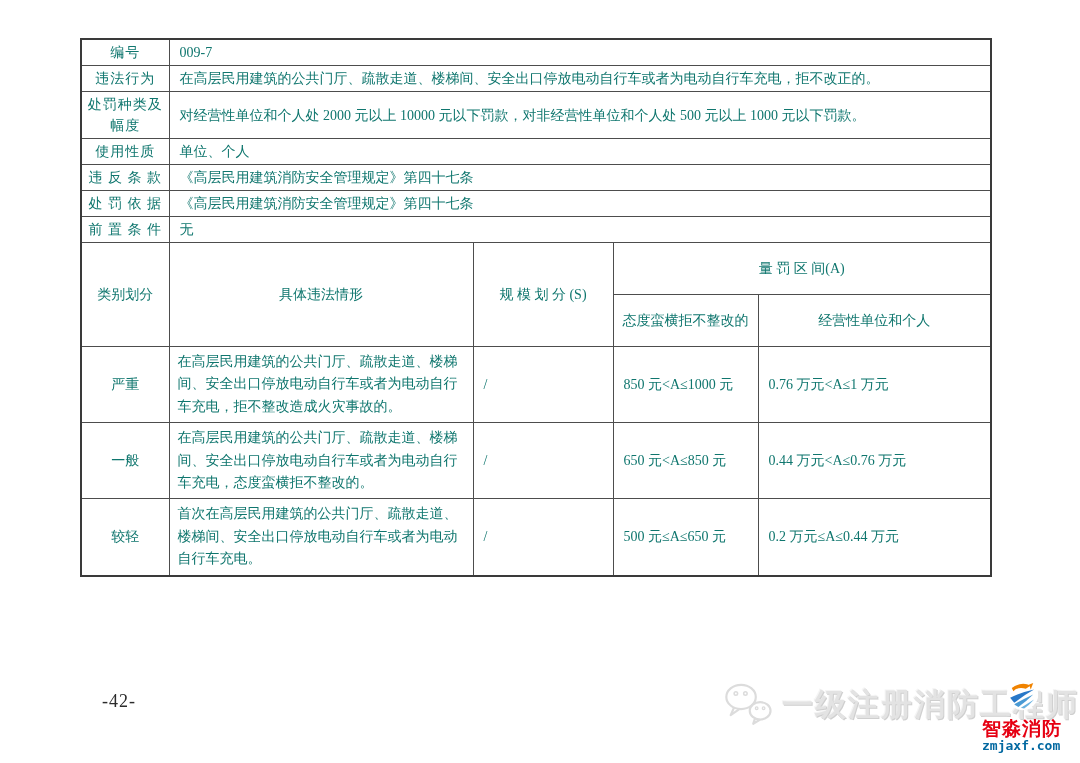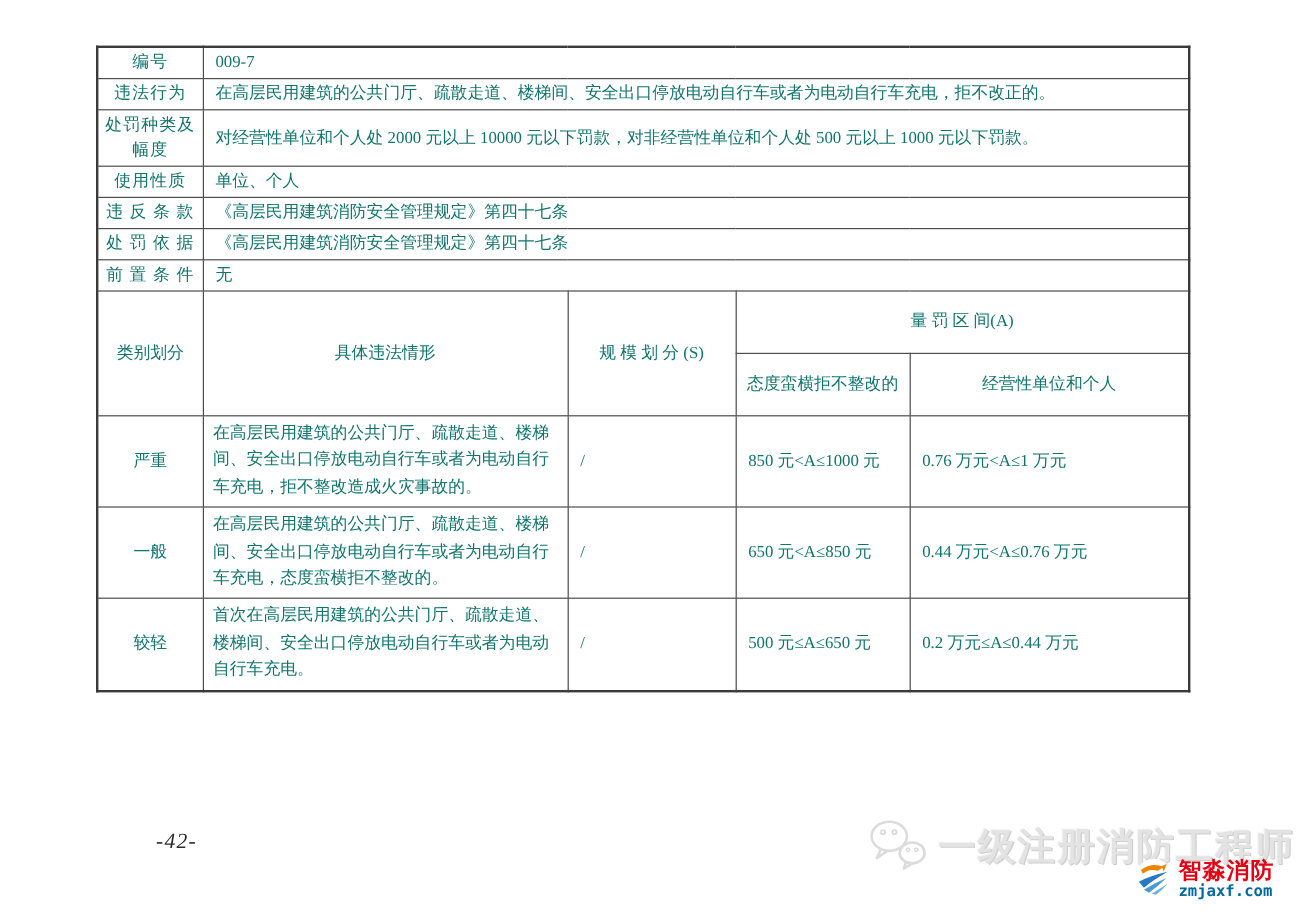--- a/index.html
+++ b/index.html
@@ -64,25 +64,24 @@
   .r-med    { height: 22px; margin-left: 26px; }
   .r-tall   { height: 41px; margin-left: 32px; }
   .r-hdr1   { height: 29px; }
   .r-hdr2   { height: 29px; }
   .r-body1  { height: 66px; }
   .r-body2  { height: 65px; }
   .r-body3  { height: 57px; }
 
   .page-number {
     position: absolute;
-    left: 130px; top: 691px;
+    left: 102px; top: 691px;
     font-size: 18px;
     color: #2b2b2b;
     letter-spacing: 1px;
-    font-style: italic;
   }
 
   .footer-brand {
     position: absolute;
     right: 18px; bottom: 8px;
     width: 340px; height: 85px;
   }
   .watermark {
     position: absolute;
     left: 0; top: 10px;
@@ -98,20 +97,21 @@
     text-shadow: 1px 1px 0 #cfcfcf, -1px -1px 0 #f5f5f5;
     letter-spacing: 2px;
     font-family: "Liberation Sans", "DejaVu Sans", sans-serif;
   }
   .logo {
     position: absolute;
     right: 0; bottom: 2px;
     display: flex;
     align-items: center;
     gap: 4px;
+    flex-direction: column;
   }
   .logo-texts { display: flex; flex-direction: column; line-height: 1.05; }
   .logo-name {
     font-size: 19px;
     font-weight: bold;
     color: #e60012;
     font-family: "Liberation Sans", "DejaVu Sans", sans-serif;
     letter-spacing: 1px;
   }
   .logo-url {

